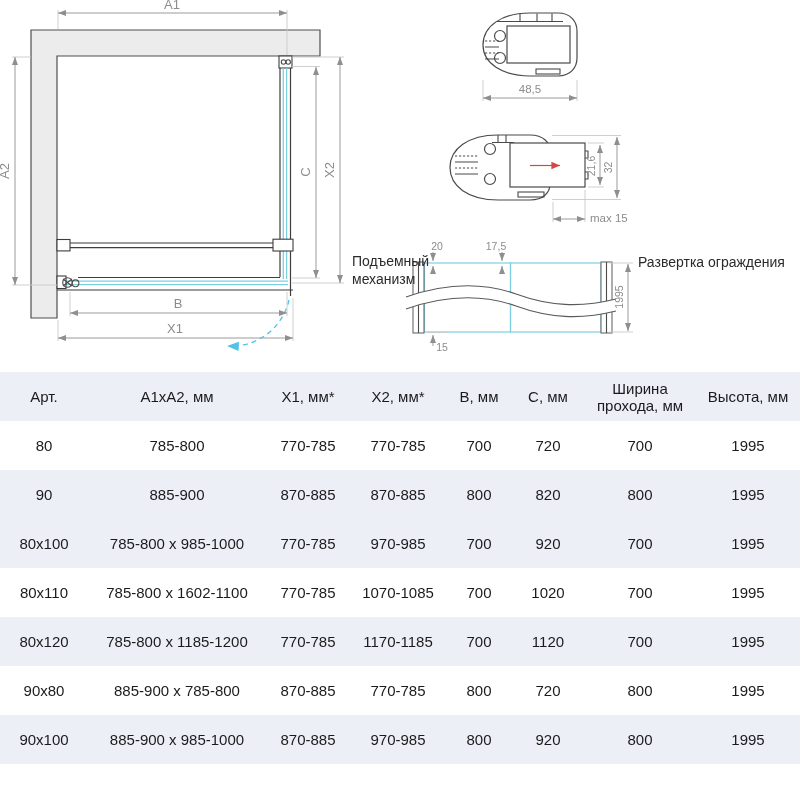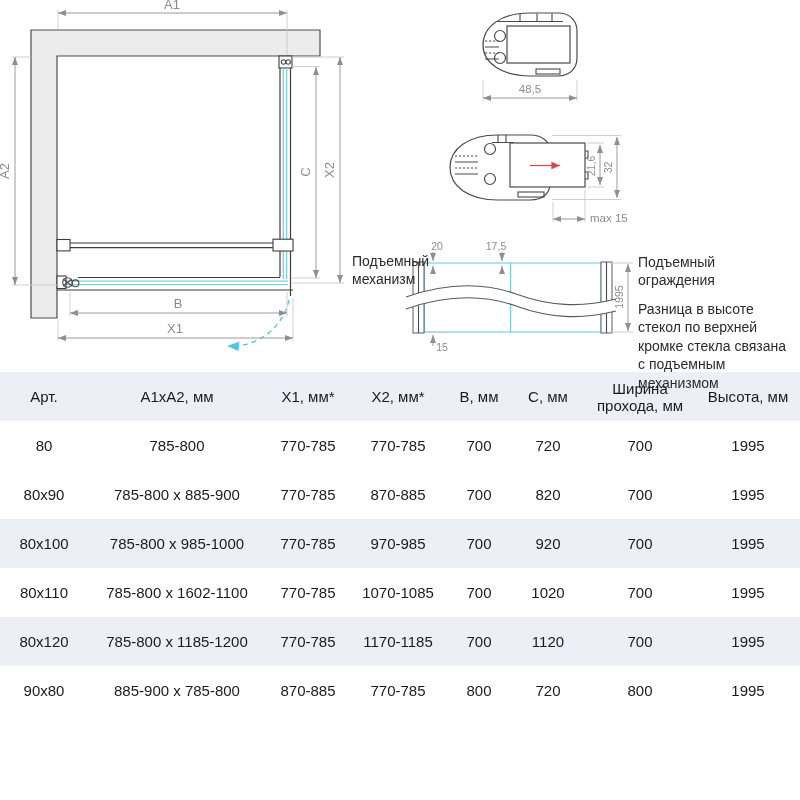--- a/index.html
+++ b/index.html
@@ -187,22 +187,21 @@
 
         <path class="ext" d="M609,263 H633 M609,332 H633"></path>
         <line class="dim" x1="628" y1="264" x2="628" y2="331" marker-start="url(#mDim)" marker-end="url(#mDim)"></line>
         <text class="dimtxt-sm" transform="rotate(-90 623 297)" x="623" y="297" text-anchor="middle">1995</text>
       </g>
     </svg>
 
     <div class="txt-block" style="left:352px; top:252px; width:60px;">Подъемный механизм</div>
 
     <div class="txt-block notes" style="left:638px; top:253px; width:156px;">
-      <p>Подъемный ограждения</p>
-      <p>Разница в высоте стекол по верхней кромке стекла связана с подъемным механизмом</p>
+      <p>Развертка ограждения</p>
     </div>
   </div>
 
   <table class="size-table">
     <colgroup>
       <col style="width:88px">
         <col style="width:178px">
         <col style="width:84px">
         <col style="width:96px">
       <col style="width:66px">
@@ -226,28 +225,28 @@
         <tr>
           <td>80</td>
           <td>785-800</td>
           <td>770-785</td>
           <td>770-785</td>
           <td>700</td>
           <td>720</td>
           <td>700</td>
           <td>1995</td>
         </tr>
-        <tr>
-          <td>80x90</td>
-          <td>785-800 x 885-900</td>
-          <td>770-785</td>
+        <tr class="alt">
+          <td>90</td>
+          <td>885-900</td>
           <td>870-885</td>
-          <td>700</td>
+          <td>870-885</td>
+          <td>800</td>
           <td>820</td>
-          <td>700</td>
+          <td>800</td>
           <td>1995</td>
         </tr>
         <tr class="alt">
           <td>80x100</td>
           <td>785-800 x 985-1000</td>
           <td>770-785</td>
           <td>970-985</td>
           <td>700</td>
           <td>920</td>
           <td>700</td>
@@ -276,16 +275,26 @@
         <tr>
           <td>90x80</td>
           <td>885-900 x 785-800</td>
           <td>870-885</td>
           <td>770-785</td>
           <td>800</td>
           <td>720</td>
           <td>800</td>
           <td>1995</td>
         </tr>
+        <tr class="alt">
+          <td>90x100</td>
+          <td>885-900 x 985-1000</td>
+          <td>870-885</td>
+          <td>970-985</td>
+          <td>800</td>
+          <td>920</td>
+          <td>800</td>
+          <td>1995</td>
+        </tr>
       </tbody>
   </table>
 
 </div>
 
 </body></html>

